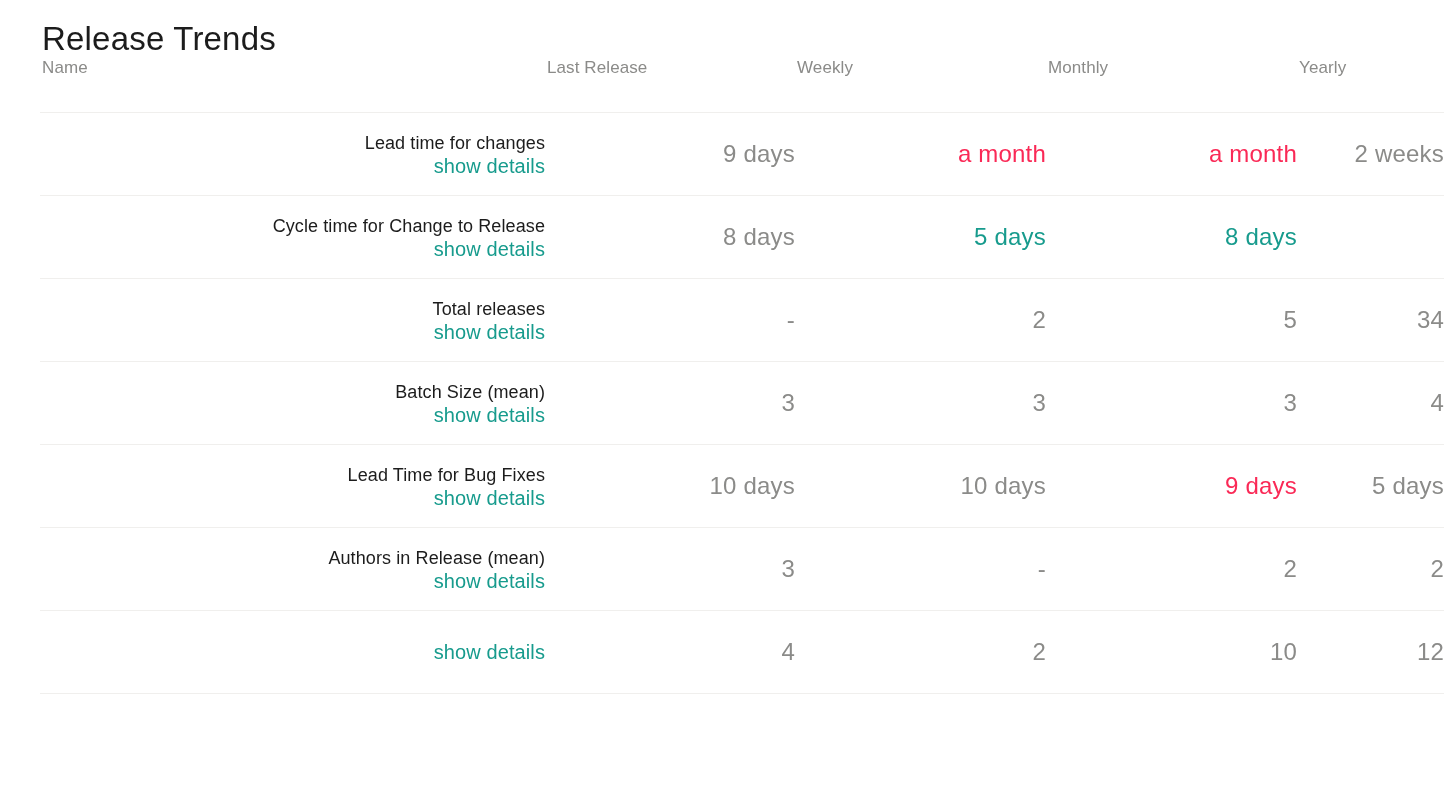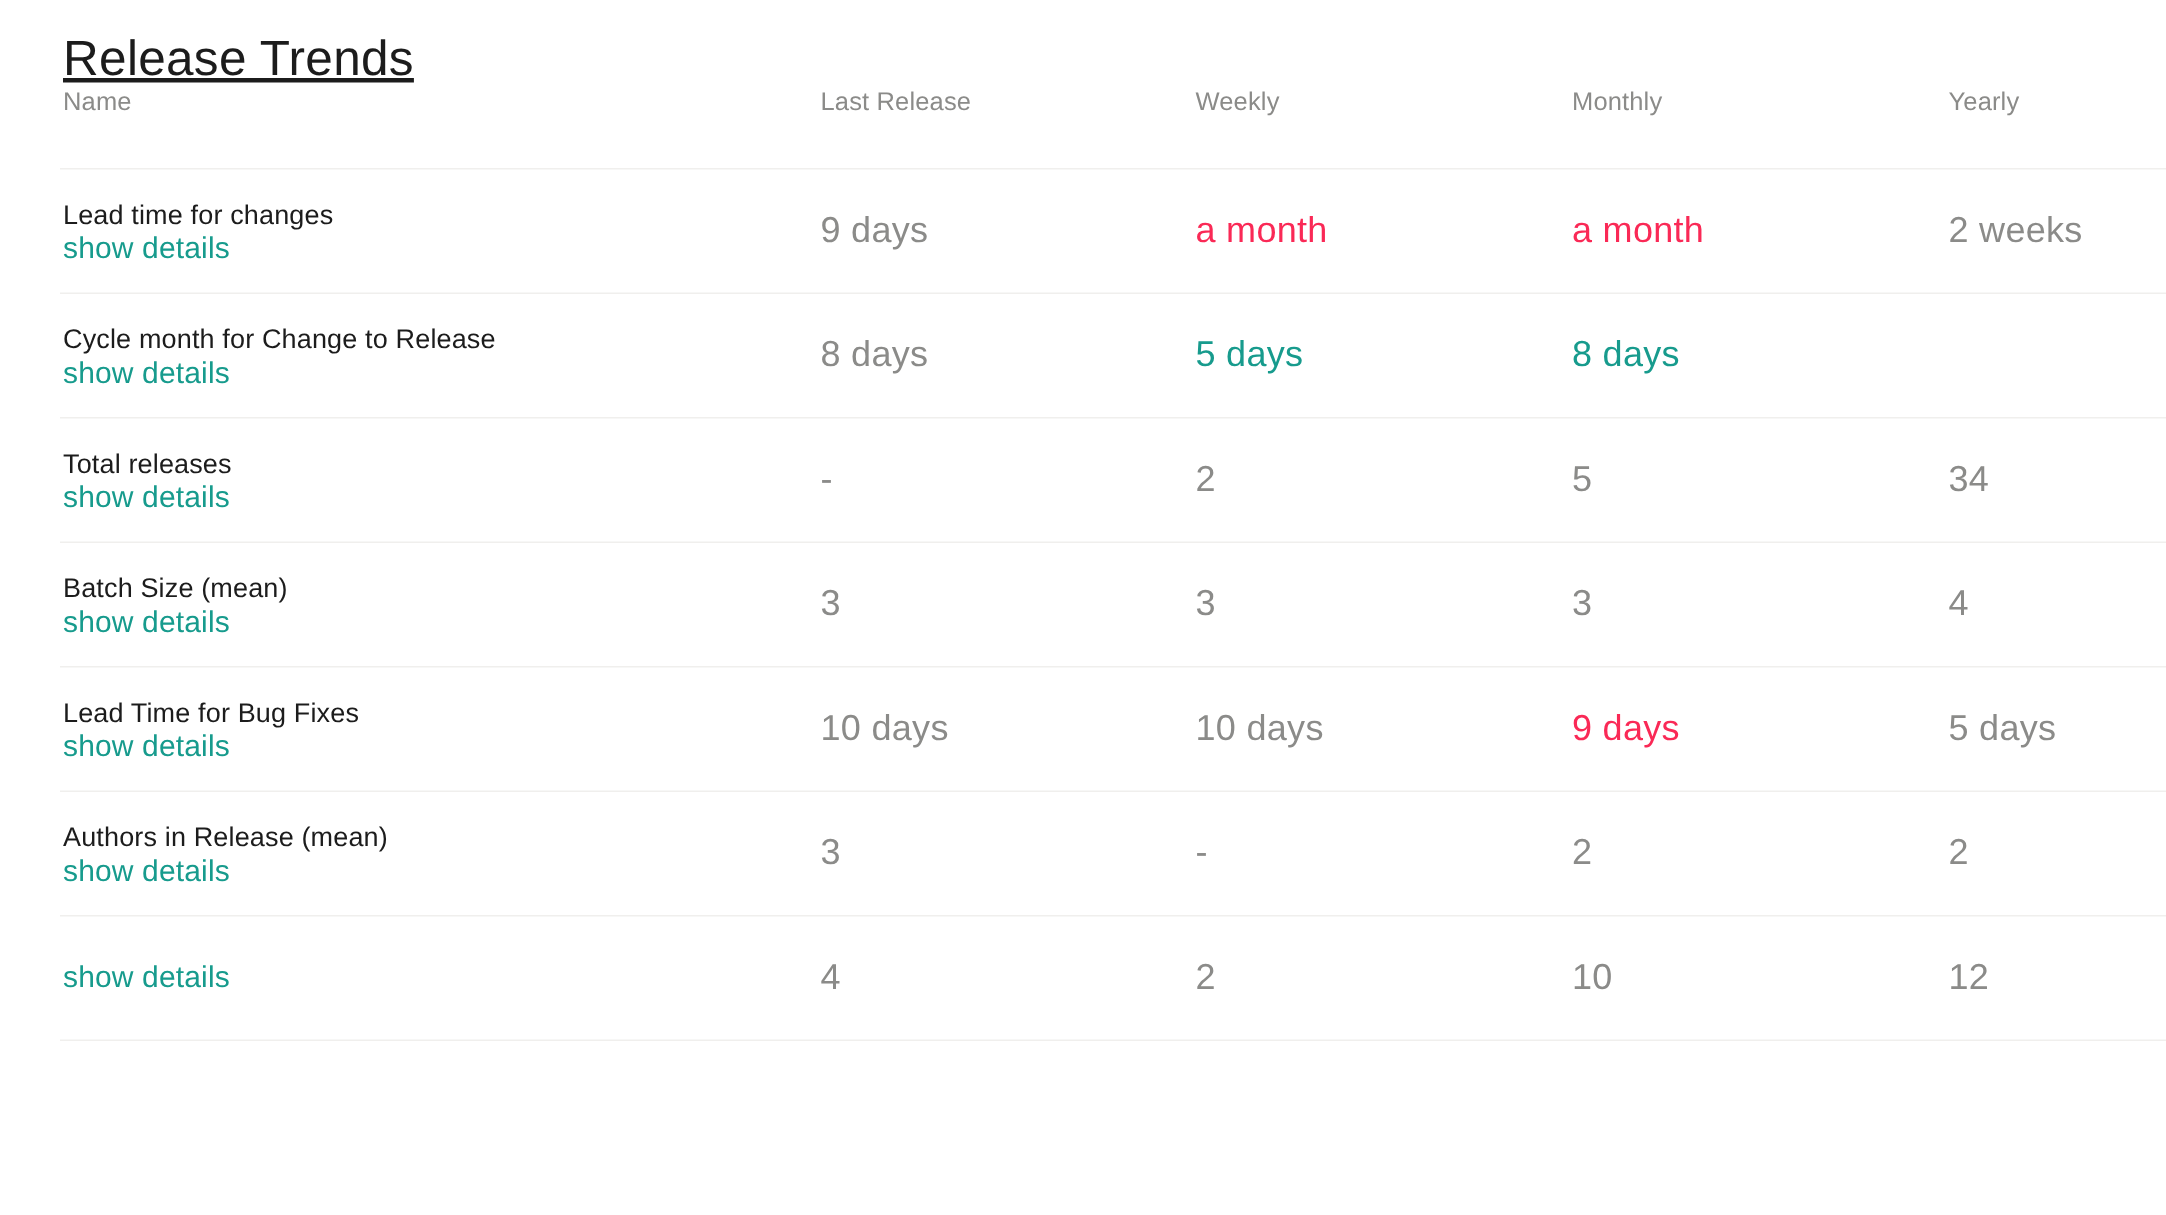--- a/index.html
+++ b/index.html
@@ -17,21 +17,20 @@
     height: 810px;
     padding-top: 20px;
   }
   .page-title {
     margin: 0 0 0 42px;
     font-size: 33px;
     line-height: 38px;
     font-weight: 500;
     letter-spacing: 0.2px;
     color: var(--ink, #1c1c1c);
-    text-decoration: underline;
   }
   .table {
     margin-left: 40px;
   }
   .thead {
     display: grid;
     grid-template-columns: 505px 250px 251px 251px 1fr;
     padding-bottom: 34px;
     border-bottom: 1px solid var(--border, #f0efed);
   }
@@ -43,21 +42,21 @@
     padding-left: 2px;
     letter-spacing: 0.1px;
   }
   .tr {
     display: grid;
     grid-template-columns: 505px 250px 251px 251px 1fr;
     height: 83px;
     border-bottom: 1px solid var(--border, #f0efed);
     align-items: center;
   }
-  .td { padding-left: 2px; }
+  .td { padding-left: 2px; text-align: right; }
   .metric-name {
     font-size: 18px;
     line-height: 25px;
     color: var(--ink, #1c1c1c);
     letter-spacing: 0.1px;
   }
   .show-details {
     display: inline-block;
     font-size: 20px;
     line-height: 21px;
@@ -97,21 +96,21 @@
       <a class="show-details" href="#">show details</a>
     </div>
     <div class="td value gray">9 days</div>
     <div class="td value red">a month</div>
     <div class="td value red">a month</div>
     <div class="td value gray">2 weeks</div>
   </div>
 
   <div class="tr">
     <div class="td name-cell">
-      <div class="metric-name">Cycle month for Change to Release</div>
+      <div class="metric-name">Cycle time for Change to Release</div>
       <a class="show-details" href="#">show details</a>
     </div>
     <div class="td value gray">8 days</div>
     <div class="td value teal">5 days</div>
     <div class="td value teal">8 days</div>
   </div>
 
   <div class="tr">
     <div class="td name-cell">
       <div class="metric-name">Total releases</div>

